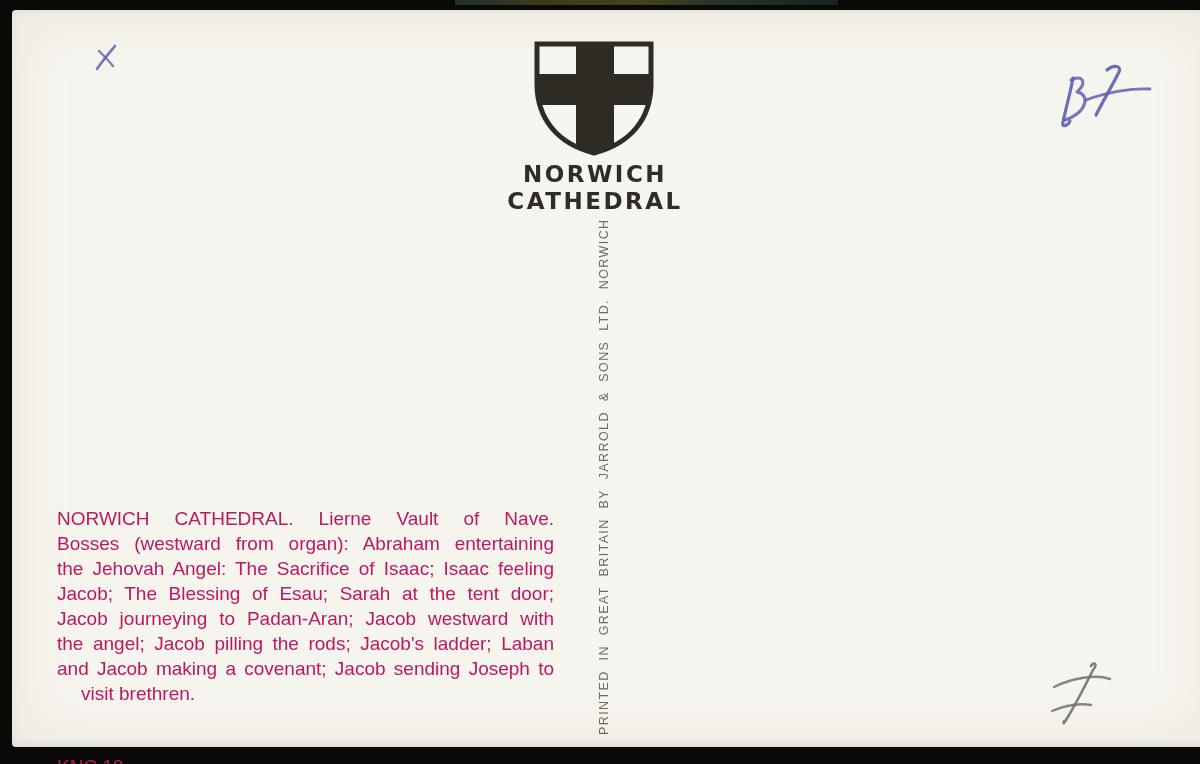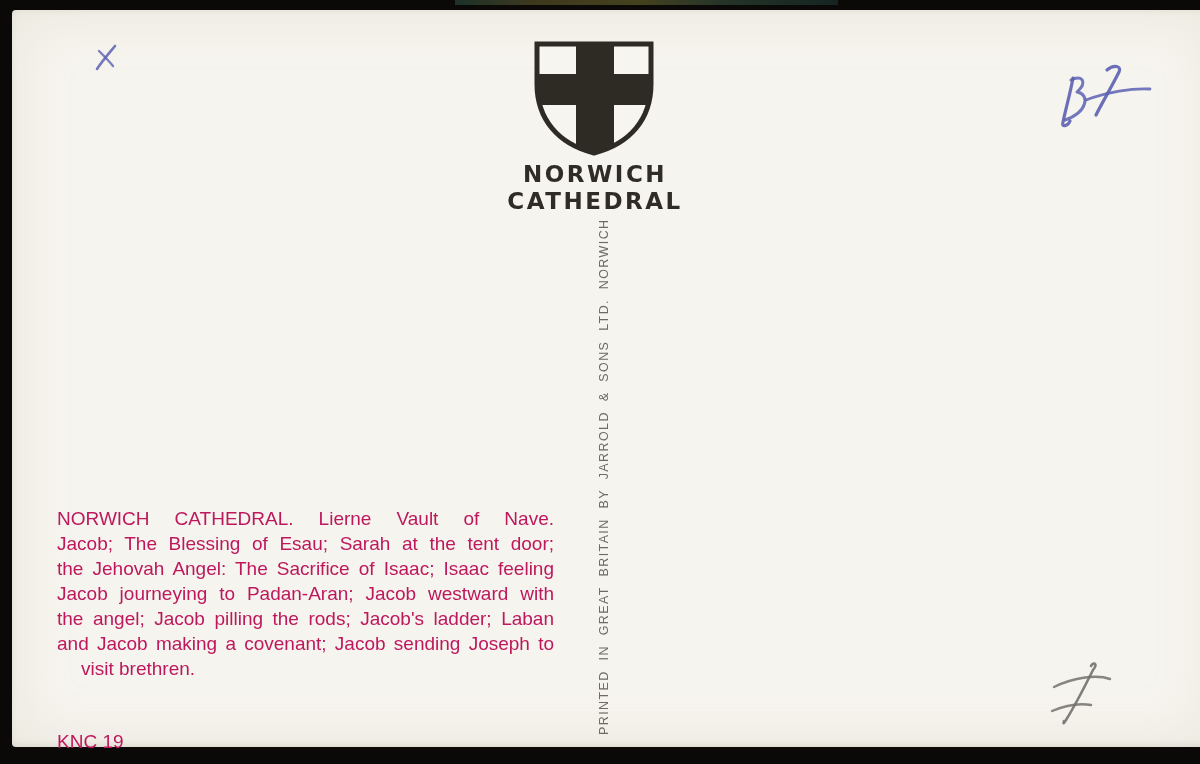--- a/index.html
+++ b/index.html
@@ -77,22 +77,23 @@
 
     <div class="crest-title">
       <div>NORWICH</div>
       <div>CATHEDRAL</div>
     </div>
 
     <div class="imprint">PRINTED IN GREAT BRITAIN BY JARROLD &amp; SONS LTD. NORWICH</div>
 
     <div class="caption">
       <div class="desc-line">NORWICH CATHEDRAL. Lierne Vault of Nave.</div>
+      <div class="desc-line">Bosses (westward from organ): Abraham entertaining</div>
+      <div class="desc-line">the Jehovah Angel: The Sacrifice of Isaac; Isaac feeling</div>
       <div class="desc-line">Jacob; The Blessing of Esau; Sarah at the tent door;</div>
-      <div class="desc-line">the Jehovah Angel: The Sacrifice of Isaac; Isaac feeling</div>
       <div class="desc-line">Jacob journeying to Padan-Aran; Jacob westward with</div>
       <div class="desc-line">the angel; Jacob pilling the rods; Jacob's ladder; Laban</div>
       <div class="desc-line">and Jacob making a covenant; Jacob sending Joseph to</div>
       <div class="desc-line no-just">visit brethren.</div>
       <div class="catalog">KNC 19</div>
     </div>
 
   </div>
 
   <svg class="hand" style="left:93px;top:42px" width="28" height="30" viewBox="0 0 28 30">

